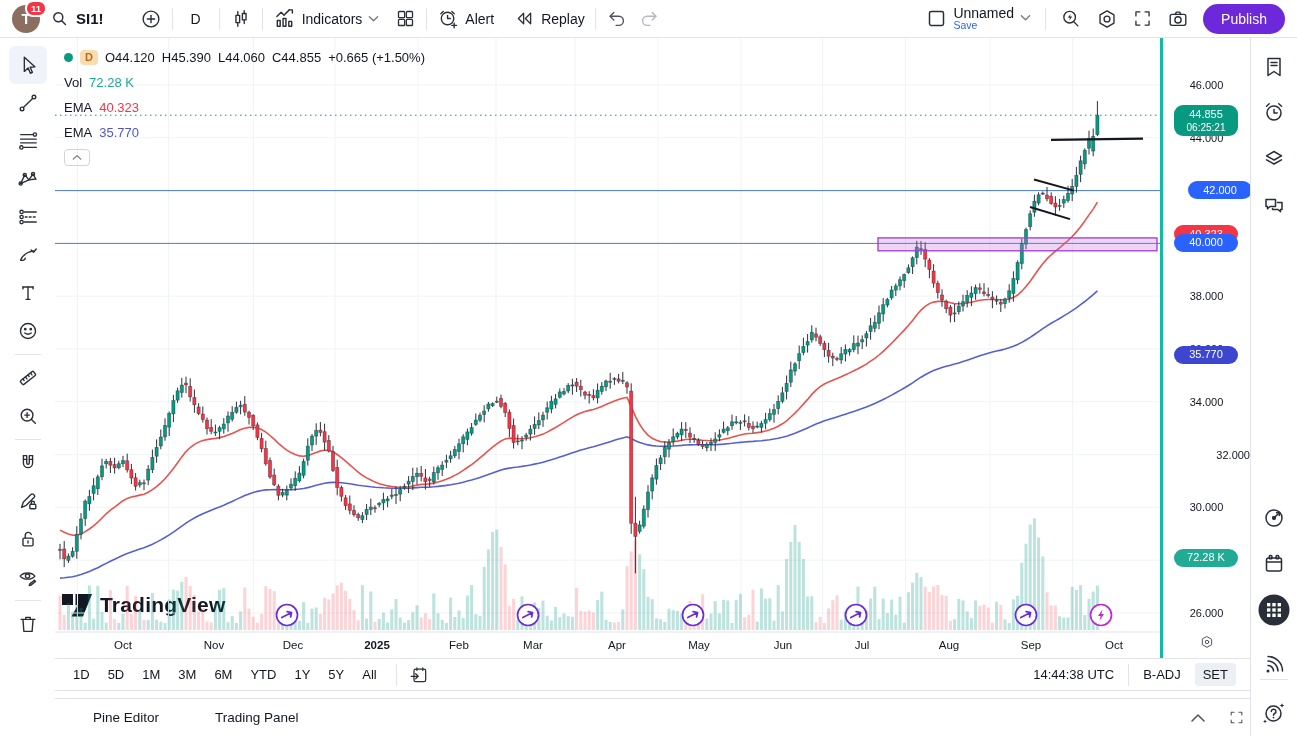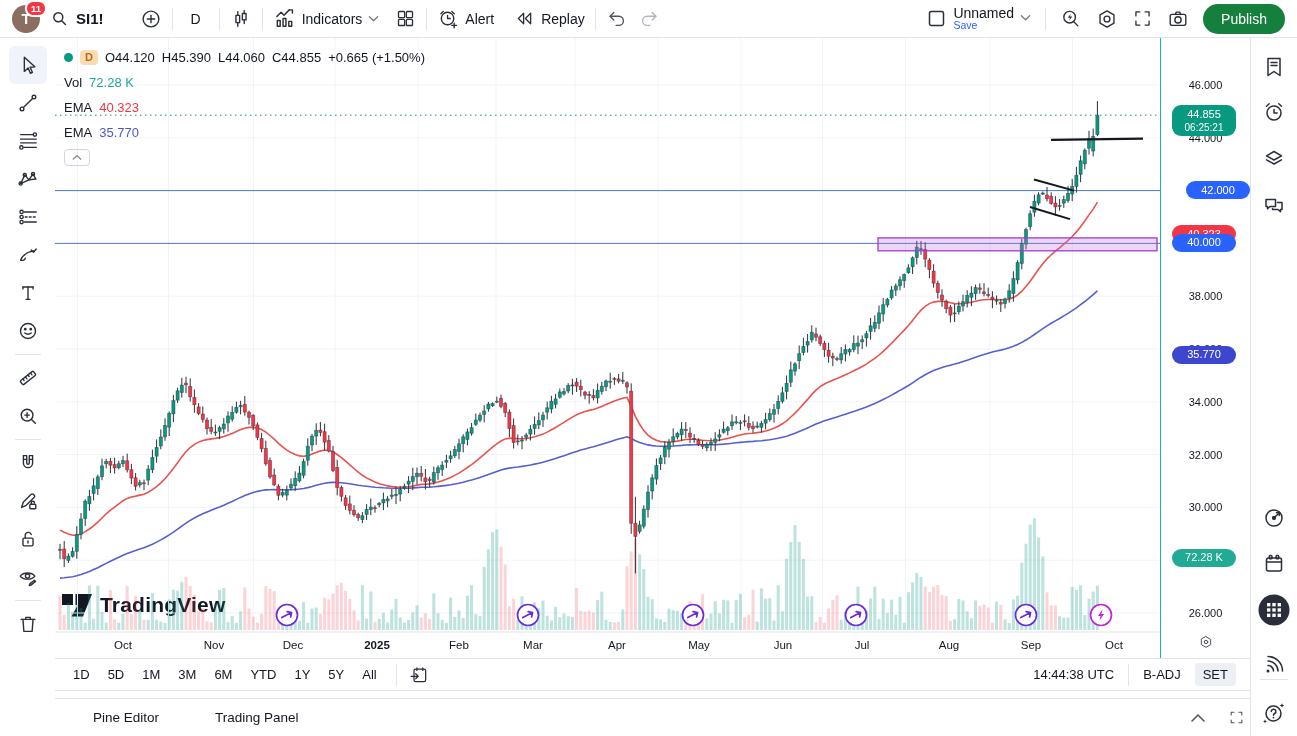--- a/index.html
+++ b/index.html
@@ -10,21 +10,21 @@
   button{border:none;background:none;font:inherit;color:inherit;cursor:pointer;display:flex;align-items:center;gap:6px}
 
   
   #topbar{position:absolute;left:0;top:0;width:1297px;height:38px;border-bottom:1px solid #e0e3eb;
     display:flex;align-items:center;padding:0 12px;gap:10px;background:#fff;z-index:30}
   #avatar{position:relative;width:28px;height:28px;border-radius:50%;background:#8c6e60;color:#fff;
     display:flex;align-items:center;justify-content:center;font-weight:700;font-size:15px;flex:none}
   #avatar .nbadge{position:absolute;top:-5px;right:-7px;background:#f23645;color:#fff;font-size:9.5px;
     font-weight:700;border-radius:8px;padding:1px 4px;border:2px solid #fff}
   .sym{font-weight:700;font-size:15px}
-  #publish{background:#15803d;color:#fff;border-radius:18px;padding:7px 18px;font-size:14px;flex:none}
+  #publish{background:#6d28d9;color:#fff;border-radius:18px;padding:7px 18px;font-size:14px;flex:none}
   .unnamed-wrap{display:flex;flex-direction:column;align-items:flex-start;line-height:1.05}
   .unnamed-wrap .save{font-size:10.5px;color:#2962ff}
 
   
   #left-toolbar{position:absolute;left:0;top:38px;width:55px;height:698px;background:#fff;z-index:20;
     display:flex;flex-direction:column;align-items:center;padding-top:8px}
   .ltool{width:38px;height:38px;display:flex;align-items:center;justify-content:center;border-radius:6px;flex:none}
   .ltool.sel{background:#f0f3fa}
   .hsep{width:26px;height:1px;background:#e0e3eb;margin:4px 0;flex:none}
 
@@ -37,21 +37,21 @@
   .dot{width:9px;height:9px;border-radius:50%;background:#089981}
   .ibadge{background:#f9ddb0;color:#b86a1f;font-size:11px;font-weight:700;border-radius:4px;padding:2px 5px}
   .vol-val{color:#1ca99a}
   .ema1-val{color:#f23645}
   .ema2-val{color:#4e56d0}
   #legend-collapse{width:26px;height:17px;border:1px solid #d1d4dc;border-radius:4px;margin-top:3px;
     display:flex;align-items:center;justify-content:center}
 
   
   #price-axis{position:absolute;left:1160px;top:38px;width:90px;height:620px;background:#fff;z-index:5;
-    border-left:1px solid #14b8a6}
+    border-left:3px solid #14b8a6}
   .ptick{position:absolute;width:100%;text-align:center;font-size:11px;color:#131722;line-height:14px}
   .pbadge{position:absolute;left:11px;width:64px;border-radius:9px;color:#fff;font-size:11px;
     text-align:center;padding:2.5px 0;line-height:13px;z-index:2}
   .pbadge .sub{font-size:10px;display:block}
   #axis-gear{position:absolute;bottom:8px;left:50%;transform:translateX(-50%)}
 
   
   #tf-bar{position:absolute;left:0;top:658px;width:1250px;height:33px;border-top:1px solid #e0e3eb;
     border-bottom:1px solid #e0e3eb;display:flex;align-items:center;padding:0 14px 0 66px;background:#fff;z-index:10;font-size:13px}
   #tf-ranges{display:flex;align-items:center;gap:4px}
@@ -1190,21 +1190,21 @@
 <div id="price-axis">
   <svg id="axis-gear" class="ic" width="16" height="16" viewBox="0 0 24 24" style="stroke:#50535e">
     <path d="M12 4 L19 8 V16 L12 20 L5 16 V8 Z"></path>
       <circle cx="12" cy="12" r="2.6"></circle>
   </svg>
 <div class="ptick" style="top: 40px;">46.000</div>
     <div class="ptick" style="top: 92.8px;">44.000</div>
     <div class="ptick" style="top: 251.2px;">38.000</div>
     <div class="ptick" style="top: 304px;">36.000</div>
     <div class="ptick" style="top: 356.8px;">34.000</div>
-    <div class="ptick" style="top: 409.6px;">32.000</div>
+    <div class="ptick" style="top: 409.6px; text-align: right;">32.000</div>
     <div class="ptick" style="top: 462.4px;">30.000</div>
     <div class="ptick" style="top: 515.2px;">28.000</div>
     <div class="ptick" style="top: 568px;">26.000</div>
     <div class="pbadge" style="top: 67.2px; background: rgb(8, 153, 129);"><span>44.855</span><span class="sub">06:25:21</span></div>
     <div class="pbadge" style="top: 143.1px; background: rgb(41, 98, 255); margin-left: 14px;"><span>42.000</span></div>
     <div class="pbadge" style="top: 187.4px; background: rgb(242, 54, 69);"><span>40.323</span></div>
     <div class="pbadge" style="top: 195.9px; background: rgb(41, 98, 255);"><span>40.000</span></div>
     <div class="pbadge" style="top: 307.6px; background: rgb(60, 70, 207);"><span>35.770</span></div>
     <div class="pbadge" style="top: 510.5px; background: rgb(34, 171, 148);"><span>72.28 K</span></div>
   </div>

